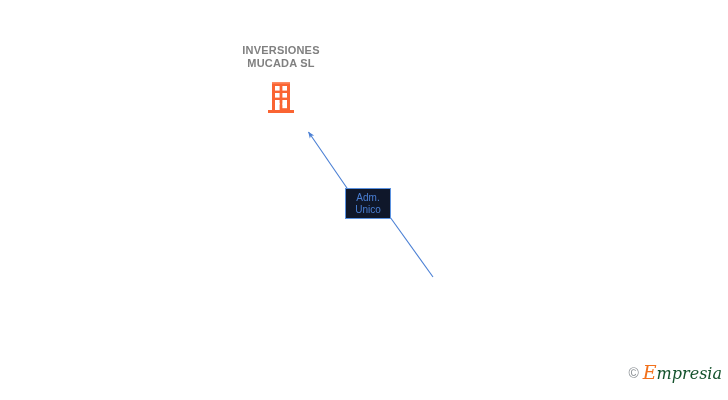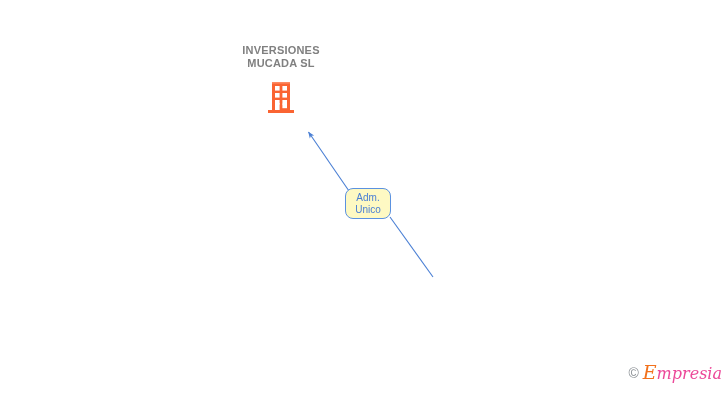--- a/index.html
+++ b/index.html
@@ -58,22 +58,22 @@
   }
 
   
   #relation-box {
     position: absolute;
     left: 345px;
     top: 188px;
     width: 46px;
     height: 31px;
     border: 1px solid #5b92e0;
-    border-radius: 8px;
-    background: #fef9c3;
+    border-radius: 0;
+    background: #0f172a;
     box-sizing: border-box;
     text-align: center;
     display: flex;
     flex-direction: column;
     justify-content: center;
   }
   #relation-label {
     font-size: 10px;
     line-height: 12px;
     color: #4a7fd4;
@@ -119,21 +119,21 @@
     font-size: 16px;
     font-style: italic;
     line-height: 1;
     white-space: nowrap;
   }
   #logo-initial {
     color: #f2711c;
     font-size: 19px;
   }
   #logo-rest {
-    color: #ec4899;
+    color: #14532d;
   }
 </style>
 </head>
 <body>
 
 <div id="chart-canvas">
 
   <svg id="connectors" viewBox="0 0 728 400" width="728" height="400">
     <defs>
       <marker id="arrow-blue" markerWidth="7" markerHeight="7" refX="5.6" refY="3" orient="auto" markerUnits="strokeWidth">

